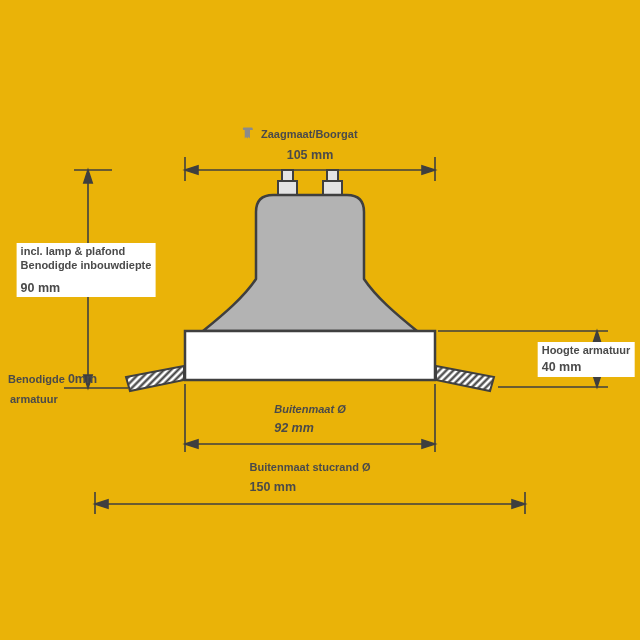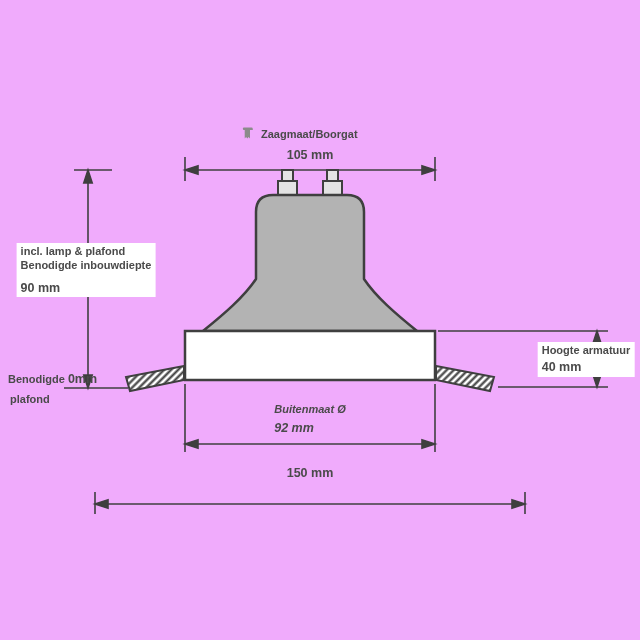--- a/index.html
+++ b/index.html
@@ -1,20 +1,20 @@
 <!DOCTYPE html>
 <html><head>
 <meta charset="utf-8">
 <style>
   html, body { margin: 0; padding: 0; background: #ffffff; }
   .stage {
     position: relative;
     width: 640px;
     height: 640px;
-    background: #f0abfc;
+    background: #eab308;
     overflow: hidden;
     font-family: "Liberation Sans", sans-serif;
   }
   svg.drawing { position: absolute; left: 0; top: 0; z-index: 1; }
   .lbl {
     position: absolute;
     z-index: 2;
     color: #4a4a4a;
     font-weight: 700;
     font-size: 11px;
@@ -107,29 +107,30 @@
   <div class="lbl cx bg" style="left:86px; top:243px;">
     <div>incl. lamp &amp; plafond</div>
     <div>Benodigde inbouwdiepte</div>
     <div class="val" style="margin-top:7px;">90 mm</div>
   </div>
 
   <div class="lbl" style="left:8px; top:371px;">
     <span>Benodigde</span>
     <span class="val">0mm</span>
   </div>
-  <div class="lbl" style="left:10px; top:392px;">plafond</div>
+  <div class="lbl" style="left:10px; top:392px;">armatuur</div>
 
   <div class="lbl cx bg" style="left:586px; top:342px;">
     <div>Hoogte armatuur</div>
     <div class="val" style="margin-top:2px;">40 mm</div>
   </div>
 
   <div class="lbl cx" style="left:310px; top:402px;font-style:italic;">
     <div>Buitenmaat Ø</div>
     <div class="val" style="margin-top:4px;">92 mm</div>
   </div>
 
   <div class="lbl cx" style="left:310px; top:460px;">
+    <div>Buitenmaat stucrand Ø</div>
     <div class="val" style="margin-top:5px;">150 mm</div>
   </div>
 
 </div>
 
 </body></html>

